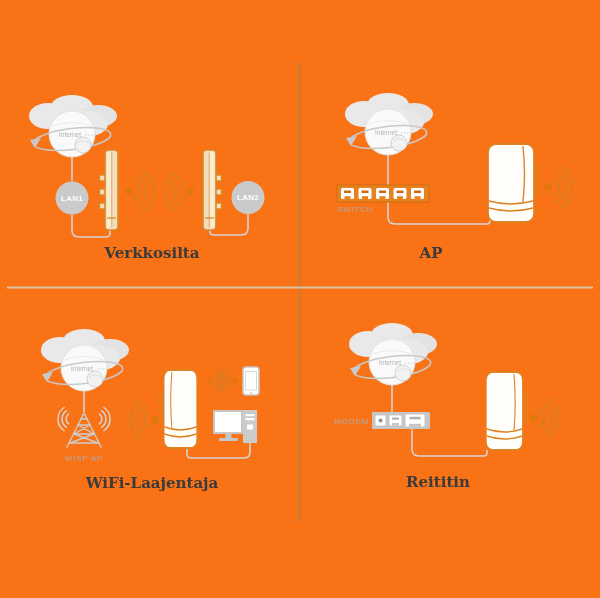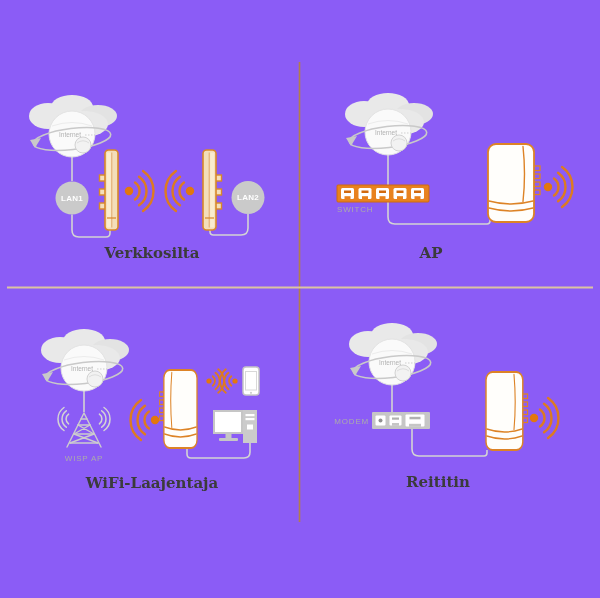--- a/index.html
+++ b/index.html
@@ -1,19 +1,19 @@
 <!DOCTYPE html>
 <html><head>
 <meta charset="utf-8">
 <style>
   html,body{margin:0;padding:0;background:#ffffff;}
   .canvas{
     position:relative;
     width:600px;height:598px;
-    background:#8b5cf6;
+    background:#f97316;
     overflow:hidden;
     font-family:"Liberation Sans",sans-serif;
   }
   svg{display:block;}
   text{user-select:none;}
   .title{
     font-family:"DejaVu Serif","Liberation Serif",serif;
     font-weight:bold;
     font-size:15px;
     fill:#3b3b3b;

